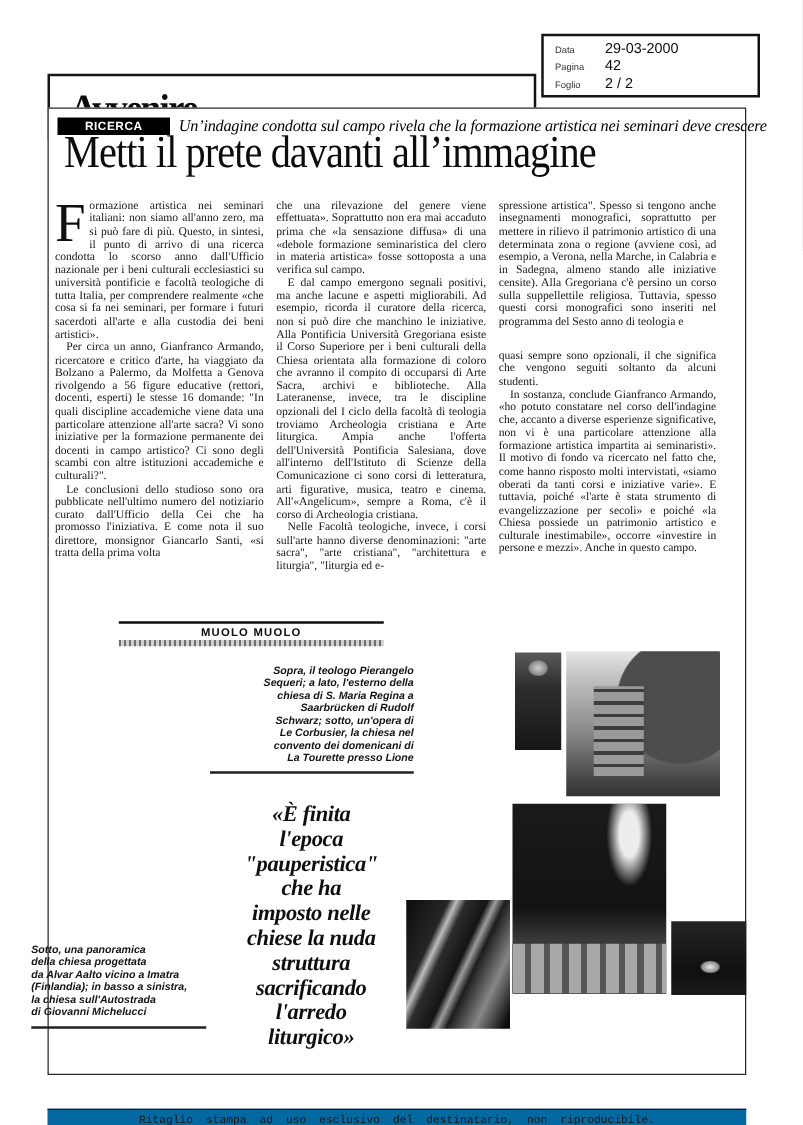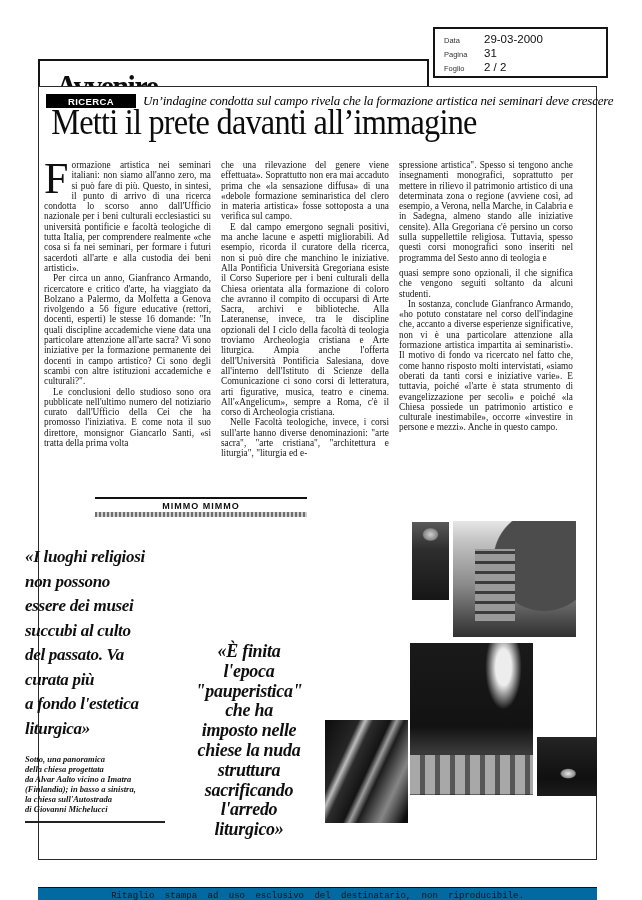--- a/index.html
+++ b/index.html
@@ -51,21 +51,21 @@
   }
   
   .col {
     position: absolute; top: 160px; font-size: 9.3px; line-height: 10.3px;
     text-align: justify; color: #161616; overflow: hidden;
   }
   .col-1 { left: 44px;  width: 167px; height: 337px; }
   .col-2 { left: 221px; width: 168px; height: 360px; }
   .col-3 { left: 399px; width: 174px; height: 360px; }
   .col p.indent { text-indent: 9px; }
-  .col p.gap { margin-top: 5px; }
+  .col p.gap { margin-top: 17px; }
   .dropcap {
     float: left; font-size: 44px; line-height: 36px; padding: 1px 3px 0 0;
     font-family: "Liberation Serif", serif; color: #101010;
   }
   
   .byline { position: absolute; left: 95px; top: 497px; width: 212px; }
   .byline-rule { border-top: 2px solid #111; }
   .byline-name {
     text-align: center; font-family: "Liberation Sans", sans-serif;
     font-weight: bold; font-size: 9px; letter-spacing: 1px; padding: 2px 0 1px;
@@ -81,21 +81,21 @@
     font-style: italic; font-weight: bold; font-size: 17px; line-height: 24.5px;
     white-space: pre-line; color: #0f0f0f; letter-spacing: -0.3px;
   }
   .caption {
     font-family: "Liberation Sans", sans-serif; font-style: italic;
     font-weight: bold; font-size: 8.5px; line-height: 10px;
     white-space: pre-line; color: #141414;
   }
   .caption-left {
     position: absolute; left: 25px; top: 754px; width: 140px;
-    padding-bottom: 7px; border-bottom: 2px solid #222; font-family: Liberation Serif, serif;
+    padding-bottom: 7px; border-bottom: 2px solid #222;
   }
   .caption-center {
     position: absolute; left: 168px; top: 531px; width: 163px; text-align: right;
     padding-bottom: 6px; border-bottom: 2px solid #222;
   }
   .quote-center {
     position: absolute; left: 164px; top: 642px; width: 170px; text-align: center;
     font-style: italic; font-weight: bold; font-size: 18px; line-height: 19.8px;
     white-space: pre-line; color: #0f0f0f; letter-spacing: -0.3px;
   }
@@ -150,21 +150,21 @@
     <span class="masthead">Avvenire</span>
   </div>
 
   <div class="meta-box">
     <div class="meta-row">
       <span class="meta-label">Data</span>
       <span class="meta-value">29-03-2000</span>
     </div>
     <div class="meta-row">
       <span class="meta-label">Pagina</span>
-      <span class="meta-value">31</span>
+      <span class="meta-value">42</span>
     </div>
     <div class="meta-row">
       <span class="meta-label">Foglio</span>
       <span class="meta-value">2 / 2</span>
     </div>
   </div>
 
   <div class="frame"></div>
 
   <div class="kicker">
@@ -189,38 +189,38 @@
   </div>
 
   <div class="col col-3">
     <p>spressione artistica". Spesso si tengono anche insegnamenti monografici, soprattutto per mettere in rilievo il patrimonio artistico di una determinata zona o regione (avviene così, ad esempio, a Verona, nella Marche, in Calabria e in Sadegna, almeno stando alle iniziative censite). Alla Gregoriana c'è persino un corso sulla suppellettile religiosa. Tuttavia, spesso questi corsi monografici sono inseriti nel programma del Sesto anno di teologia e</p>
     <p class="gap">quasi sempre sono opzionali, il che significa che vengono seguiti soltanto da alcuni studenti.</p>
     <p class="indent">In sostanza, conclude Gianfranco Armando, «ho potuto constatare nel corso dell'indagine che, accanto a diverse esperienze significative, non vi è una particolare attenzione alla formazione artistica impartita ai seminaristi». Il motivo di fondo va ricercato nel fatto che, come hanno risposto molti intervistati, «siamo oberati da tanti corsi e iniziative varie». E tuttavia, poiché «l'arte è stata strumento di evangelizzazione per secoli» e poiché «la Chiesa possiede un patrimonio artistico e culturale inestimabile», occorre «investire in persone e mezzi». Anche in questo campo.</p>
   </div>
 
   <div class="byline">
     <div class="byline-rule"></div>
-    <div class="byline-name">MIMMO MIMMO</div>
+    <div class="byline-name">MUOLO MUOLO</div>
     <div class="byline-hatch"></div>
   </div>
 
-  <div class="quote-left">«I luoghi religiosi
-non possono
-essere dei musei
-succubi al culto
-del passato. Va
-curata più
-a fondo l'estetica
-liturgica»</div>
   <div class="caption caption-left">Sotto, una panoramica
 della chiesa progettata
 da Alvar Aalto vicino a Imatra
 (Finlandia); in basso a sinistra,
 la chiesa sull'Autostrada
 di Giovanni Michelucci</div>
+  <div class="caption caption-center">Sopra, il teologo Pierangelo
+Sequeri; a lato, l'esterno della
+chiesa di S. Maria Regina a
+Saarbrücken di Rudolf
+Schwarz; sotto, un'opera di
+Le Corbusier, la chiesa nel
+convento dei domenicani di
+La Tourette presso Lione</div>
   <div class="quote-center">«È finita
 l'epoca
 "pauperistica"
 che ha
 imposto nelle
 chiese la nuda
 struttura
 sacrificando
 l'arredo
 liturgico»</div>

